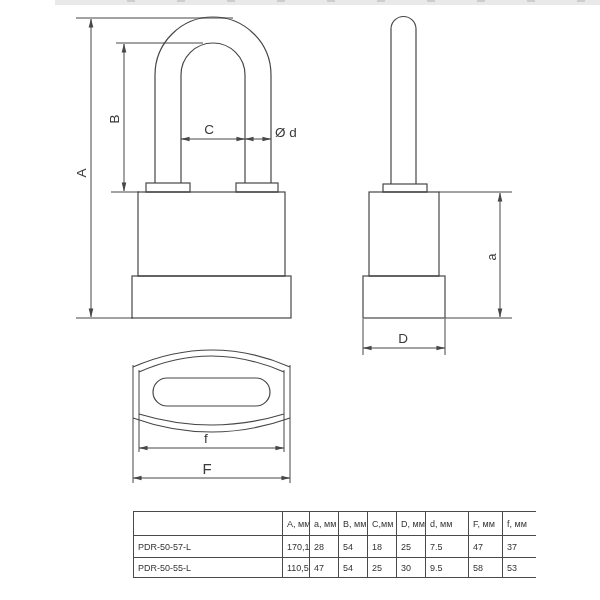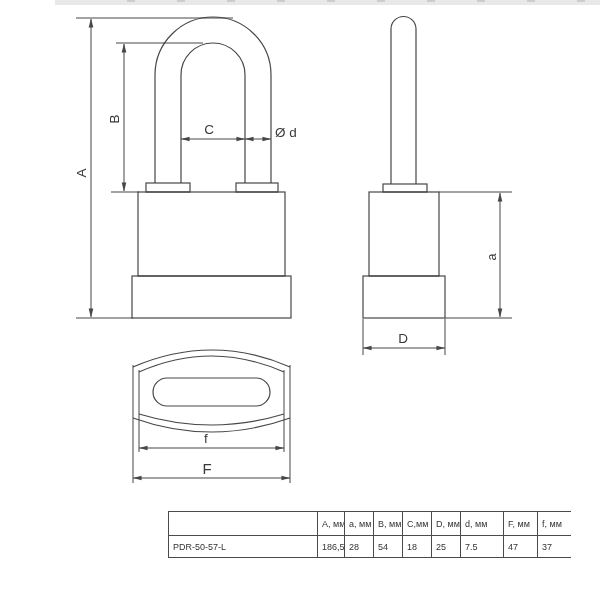--- a/index.html
+++ b/index.html
@@ -4,21 +4,21 @@
 <style>
   html,body{margin:0;padding:0;background:#fff;}
   .screen{position:relative;width:600px;height:600px;background:#fff;overflow:hidden;
           font-family:"Liberation Sans", sans-serif;}
   .top-strip{position:absolute;left:55px;top:0;width:545px;height:5px;background:#e9e9e9;}
   .top-strip::after{content:"";position:absolute;left:30px;top:0;right:0;height:1.5px;
           background:repeating-linear-gradient(90deg,transparent 0 42px,#cdcdcd 42px 50px);}
   svg text{font-family:"Liberation Sans", sans-serif;}
   .dims{font-size:13.5px;fill:#3a3a3a;}
   .spec-table{position:absolute;left:133px;top:511px;border-collapse:collapse;table-layout:fixed;
-          width:402px;font-size:9px;color:#333;margin-left:35px;}
+          width:402px;font-size:9px;color:#333;}
   .spec-table td,.spec-table th{border:1px solid #4a4a4a;padding:0 0 0 4px;text-align:left;
           font-weight:normal;white-space:nowrap;overflow:hidden;}
   .spec-table td:last-child,.spec-table th:last-child{border-right:none;}
   .spec-table thead tr{height:24px;}
   .spec-table tbody tr{height:21px;}
 </style>
 </head>
 <body>
 
 <div class="screen">
@@ -118,25 +118,36 @@
         <th>C,мм</th>
         <th>D, мм</th>
         <th>d, мм</th>
         <th>F, мм</th>
         <th>f, мм</th>
       </tr>
     </thead>
     <tbody>
       <tr style="height:22px;">
         <td>PDR-50-57-L</td>
-        <td>186,5</td>
+        <td>170,1</td>
         <td>28</td>
         <td>54</td>
         <td>18</td>
         <td>25</td>
         <td>7.5</td>
         <td>47</td>
         <td>37</td>
       </tr>
+      <tr style="height:20px;">
+        <td>PDR-50-55-L</td>
+        <td>110,5</td>
+        <td>47</td>
+        <td>54</td>
+        <td>25</td>
+        <td>30</td>
+        <td>9.5</td>
+        <td>58</td>
+        <td>53</td>
+      </tr>
     </tbody>
   </table>
 
 </div>
 
 </body></html>

